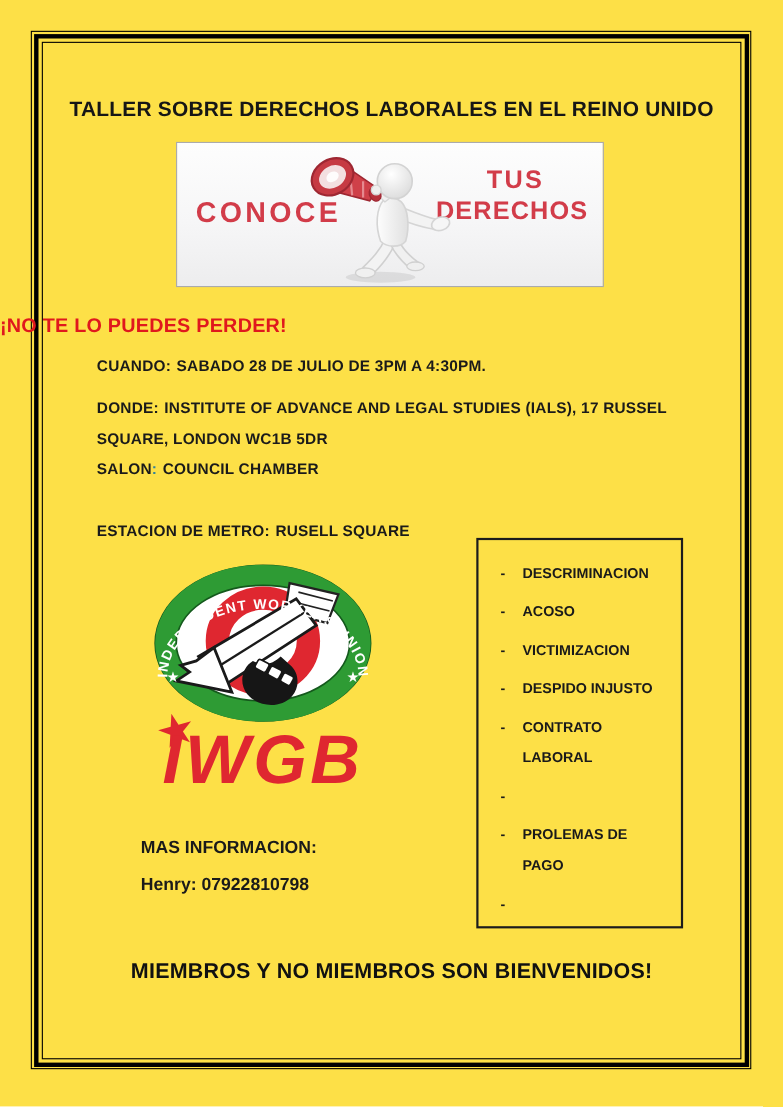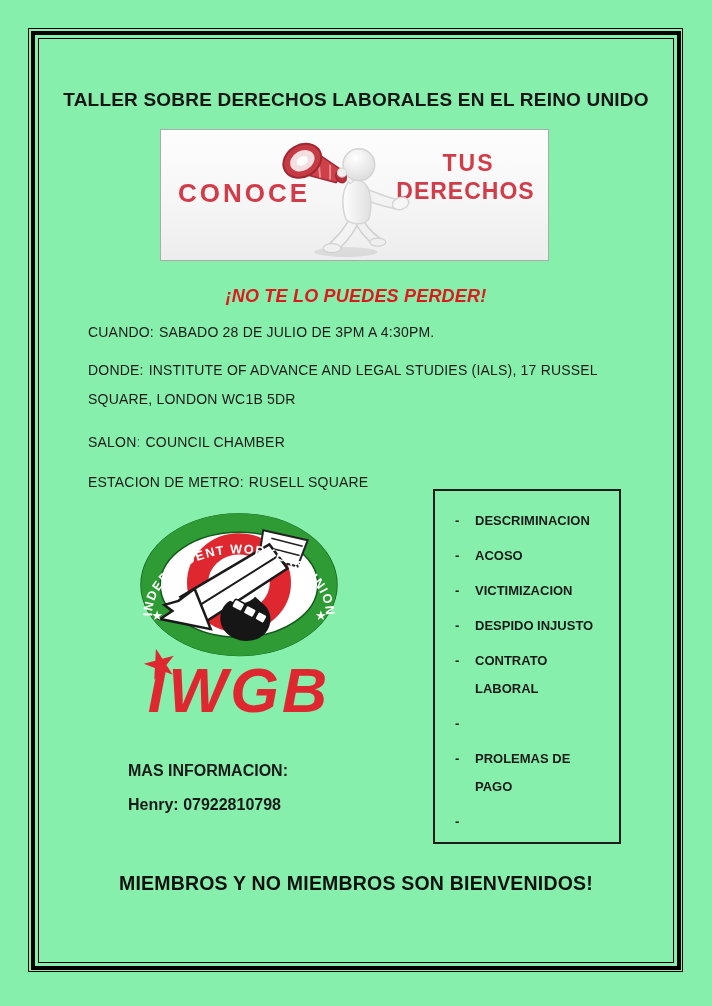--- a/index.html
+++ b/index.html
@@ -1,17 +1,17 @@
 <!DOCTYPE html>
 <html><head>
 <meta charset="utf-8">
 <style>
   html,body { margin:0; padding:0; background:#ffffff; }
   .page {
-    position:relative; width:712px; height:1006px; background:#86efac;
+    position:relative; width:712px; height:1006px; background:#fde047;
     font-family:"Liberation Sans", sans-serif; overflow:hidden; color:#161616;
   }
   
   .frame { position:absolute; left:28px; top:28px; width:655px; height:944px; border:1.5px solid #000; box-sizing:border-box; }
   .frame::before { content:""; position:absolute; inset:1.5px; border:4.5px solid #000; }
   .frame::after  { content:""; position:absolute; inset:8.5px; border:1.5px solid #000; }
 
   .title {
     position:absolute; left:40px; right:40px; top:89px; text-align:center;
     font-size:19px; font-weight:bold; letter-spacing:.2px; white-space:nowrap;
@@ -23,28 +23,28 @@
     border:1px solid #ababab; box-sizing:border-box;
     background:linear-gradient(180deg,#fdfdfd 0%,#f6f6f7 55%,#ededee 100%);
   }
   .banner-word { position:absolute; font-weight:bold; color:#d23c49;text-align:right; }
   .conoce   { left:17px;  top:48px; font-size:26px; letter-spacing:3px; }
   .tus      { left:230px; top:20px; width:155px; text-align:center; font-size:23px; letter-spacing:2px; }
   .derechos { left:222px; top:48px; width:165px; text-align:center; font-size:23px; letter-spacing:1px; }
   .figure-svg { position:absolute; left:100px; top:2px; width:162px; height:127px; }
 
   .highlight {
-    position:absolute; left:0; right:0; top:286px; text-align:center;
-    font-size:18px; font-weight:bold; color:#e0181d; letter-spacing:.2px;font-style:italic;
+    position:absolute; left:0; right:0; top:286px; text-align:left;
+    font-size:18px; font-weight:bold; color:#e0181d; letter-spacing:.2px;
   }
 
-  .detail { position:absolute; left:88px; font-size:14px; font-weight:normal; line-height:29px; letter-spacing:.2px; color:#1a1a1a; }
+  .detail { position:absolute; left:88px; font-size:14px; font-weight:bold; line-height:29px; letter-spacing:.2px; color:#1a1a1a; }
   .d-cuando { top:318px; }
   .d-donde  { top:356px; width:520px; }
-  .d-salon  { top:428px; }
+  .d-salon  { top:412px; }
   .d-metro  { top:468px; }
   .detail .val { margin-left:5px; }
   .teal-colon { color:#31849b; }
 
   .logo-svg { position:absolute; left:134px; top:512px; width:210px; height:207px; }
   .ring-text { fill:#ffffff; font-size:12.5px; font-weight:bold; letter-spacing:1.3px; font-family:"Liberation Sans",sans-serif; }
   .ring-star { fill:#ffffff; font-size:13px; text-anchor:middle; font-family:"DejaVu Sans",sans-serif; }
   .big-star  { fill:#df2730; font-size:40px; text-anchor:middle; font-family:"DejaVu Sans",sans-serif; }
   .iwgb-text { fill:#df2730; font-size:62px; font-weight:bold; font-style:italic; letter-spacing:3px; text-anchor:middle; font-family:"Liberation Sans",sans-serif; }
 

